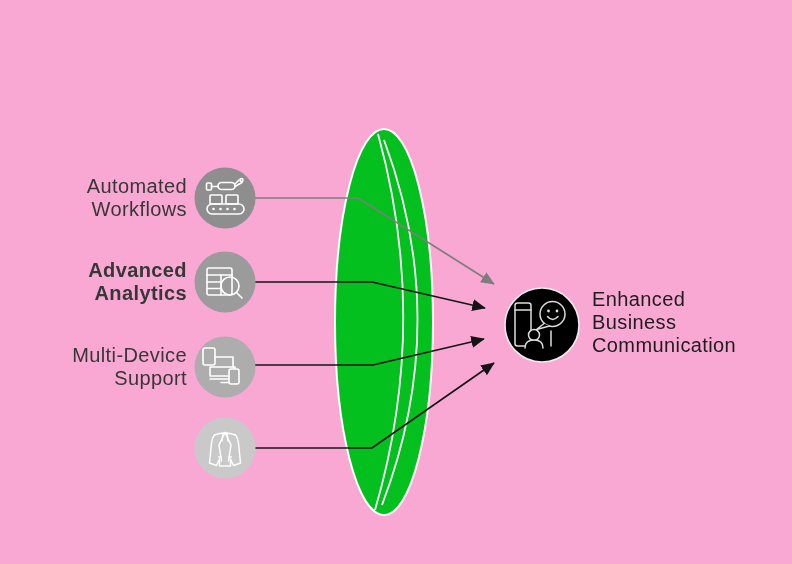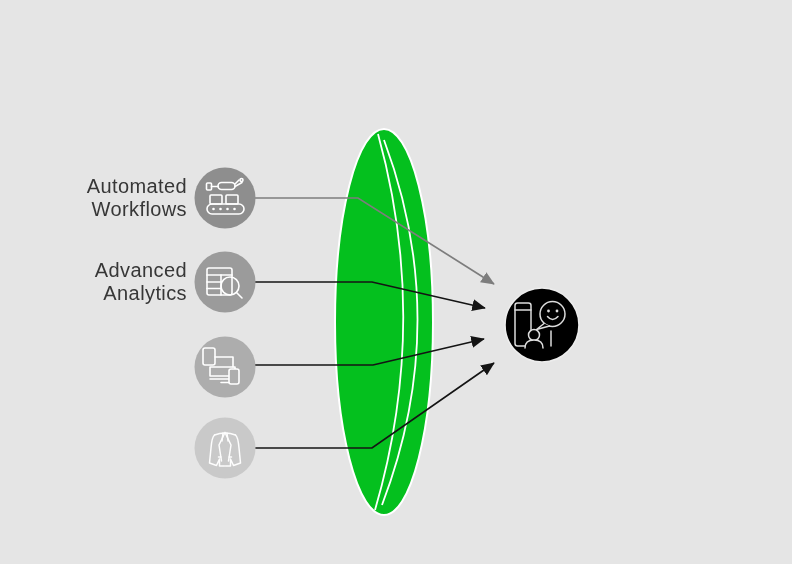--- a/index.html
+++ b/index.html
@@ -1,19 +1,19 @@
 <!DOCTYPE html>
 <html><head>
 <meta charset="utf-8">
 <style>
   html,body{margin:0;padding:0;background:#000;}
   .stage{
     position:relative;
     width:792px;height:564px;
-    background:#e5e5e5;
+    background:#f9a8d4;
     overflow:hidden;
     font-family:"Liberation Sans", sans-serif;
   }
   .stage svg{position:absolute;left:0;top:0;}
   .lbl{
     position:absolute;
     font-size:20px;
     line-height:22.8px;
     letter-spacing:0.4px;
     white-space:pre-line;
@@ -22,21 +22,21 @@
     left:12px;width:175px;
     text-align:right;
     color:#373737;
   }
   .lbl-right{
     left:592px;width:190px;
     text-align:left;
     color:#1d1d1d;
   }
   .lbl-aw{top:175px;}
-  .lbl-aa{top:259px;}
+  .lbl-aa{top:259px;font-weight:bold;}
   .lbl-md{top:344px;}
   .lbl-cc{top:425px;}
   .lbl-out{top:288px;}
 </style>
 </head>
 <body>
 
 <div class="stage">
 
   <svg width="792" height="564" viewBox="0 0 792 564">
@@ -126,14 +126,19 @@
       <circle cx="-8" cy="10" r="5.5" fill="#000000"></circle>
       <path d="M-17,23 Q-17,15 -8,15 Q1,15 1,23" fill="#000000"></path>
       <path d="M9,6 V21"></path>
     </g>
   </svg>
 
   <div class="lbl lbl-left lbl-aw">Automated
 Workflows</div>
   <div class="lbl lbl-left lbl-aa">Advanced
 Analytics</div>
+  <div class="lbl lbl-left lbl-md">Multi-Device
+Support</div>
+  <div class="lbl lbl-right lbl-out">Enhanced
+Business
+Communication</div>
 
 </div>
 
 </body></html>

